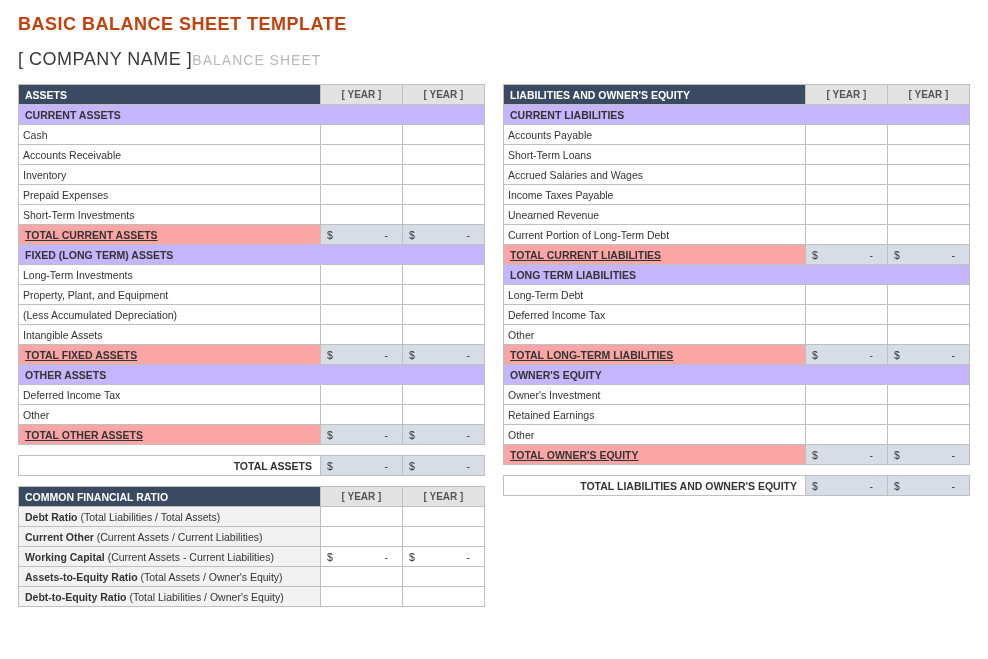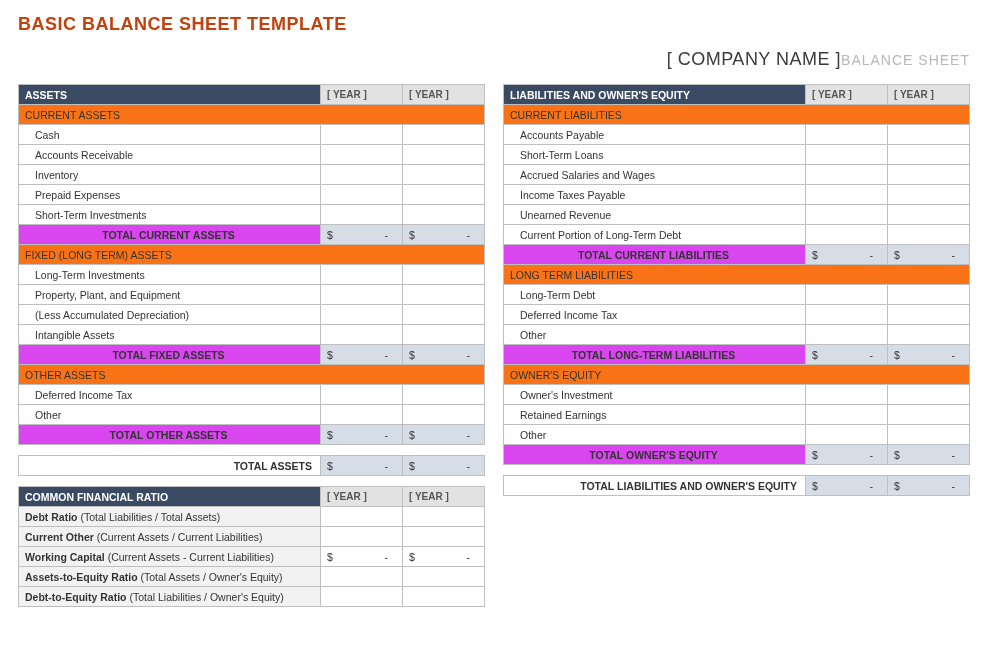--- a/index.html
+++ b/index.html
@@ -13,21 +13,21 @@
   }
   .page-title {
     font-size: 18px;
     font-weight: bold;
     color: #c2410c;
     letter-spacing: 0.5px;
     margin-bottom: 14px;
   }
   .header-row {
     display: flex;
-    justify-content: flex-end;
+    justify-content: flex-start;
     align-items: baseline;
     margin-bottom: 14px;
   }
   .company-name {
     font-size: 18px;
     font-weight: normal;
     color: #3a3a3a;
     letter-spacing: 0.5px;
   }
   .sheet-title {
@@ -61,33 +61,35 @@
   .hdr-dark {
     background: #3b4a63;
     color: #fff;
     font-weight: bold;
     font-size: 10.5px;
   }
   .hdr-year {
     background: #e2e2e2;
     color: #555;
     font-weight: bold;
+    text-align: center;
     font-size: 10px;
   }
   .section-head td {
-    background: #f97316;
-    font-weight: normal;
-  }
-  tr.line-item td.label { padding-left: 16px; font-weight: normal; }
+    background: #c4b5fd;
+    font-weight: bold;
+  }
+  tr.line-item td.label { padding-left: 4px; font-weight: normal; }
   tr.line-item td.val { background: #fff; }
   tr.subtotal td.label {
-    background: #d946ef;
-    font-weight: bold;
-    text-align: center;
+    background: #fca5a5;
+    font-weight: bold;
+    text-align: left;
     padding-right: 8px;
+    text-decoration: underline;
   }
   tr.subtotal td.val {
     background: #d7dde7;
     font-weight: normal;
   }
   tr.grandtotal td.label {
     background: #fff;
     font-weight: bold;
     text-align: right;
     padding-right: 8px;

